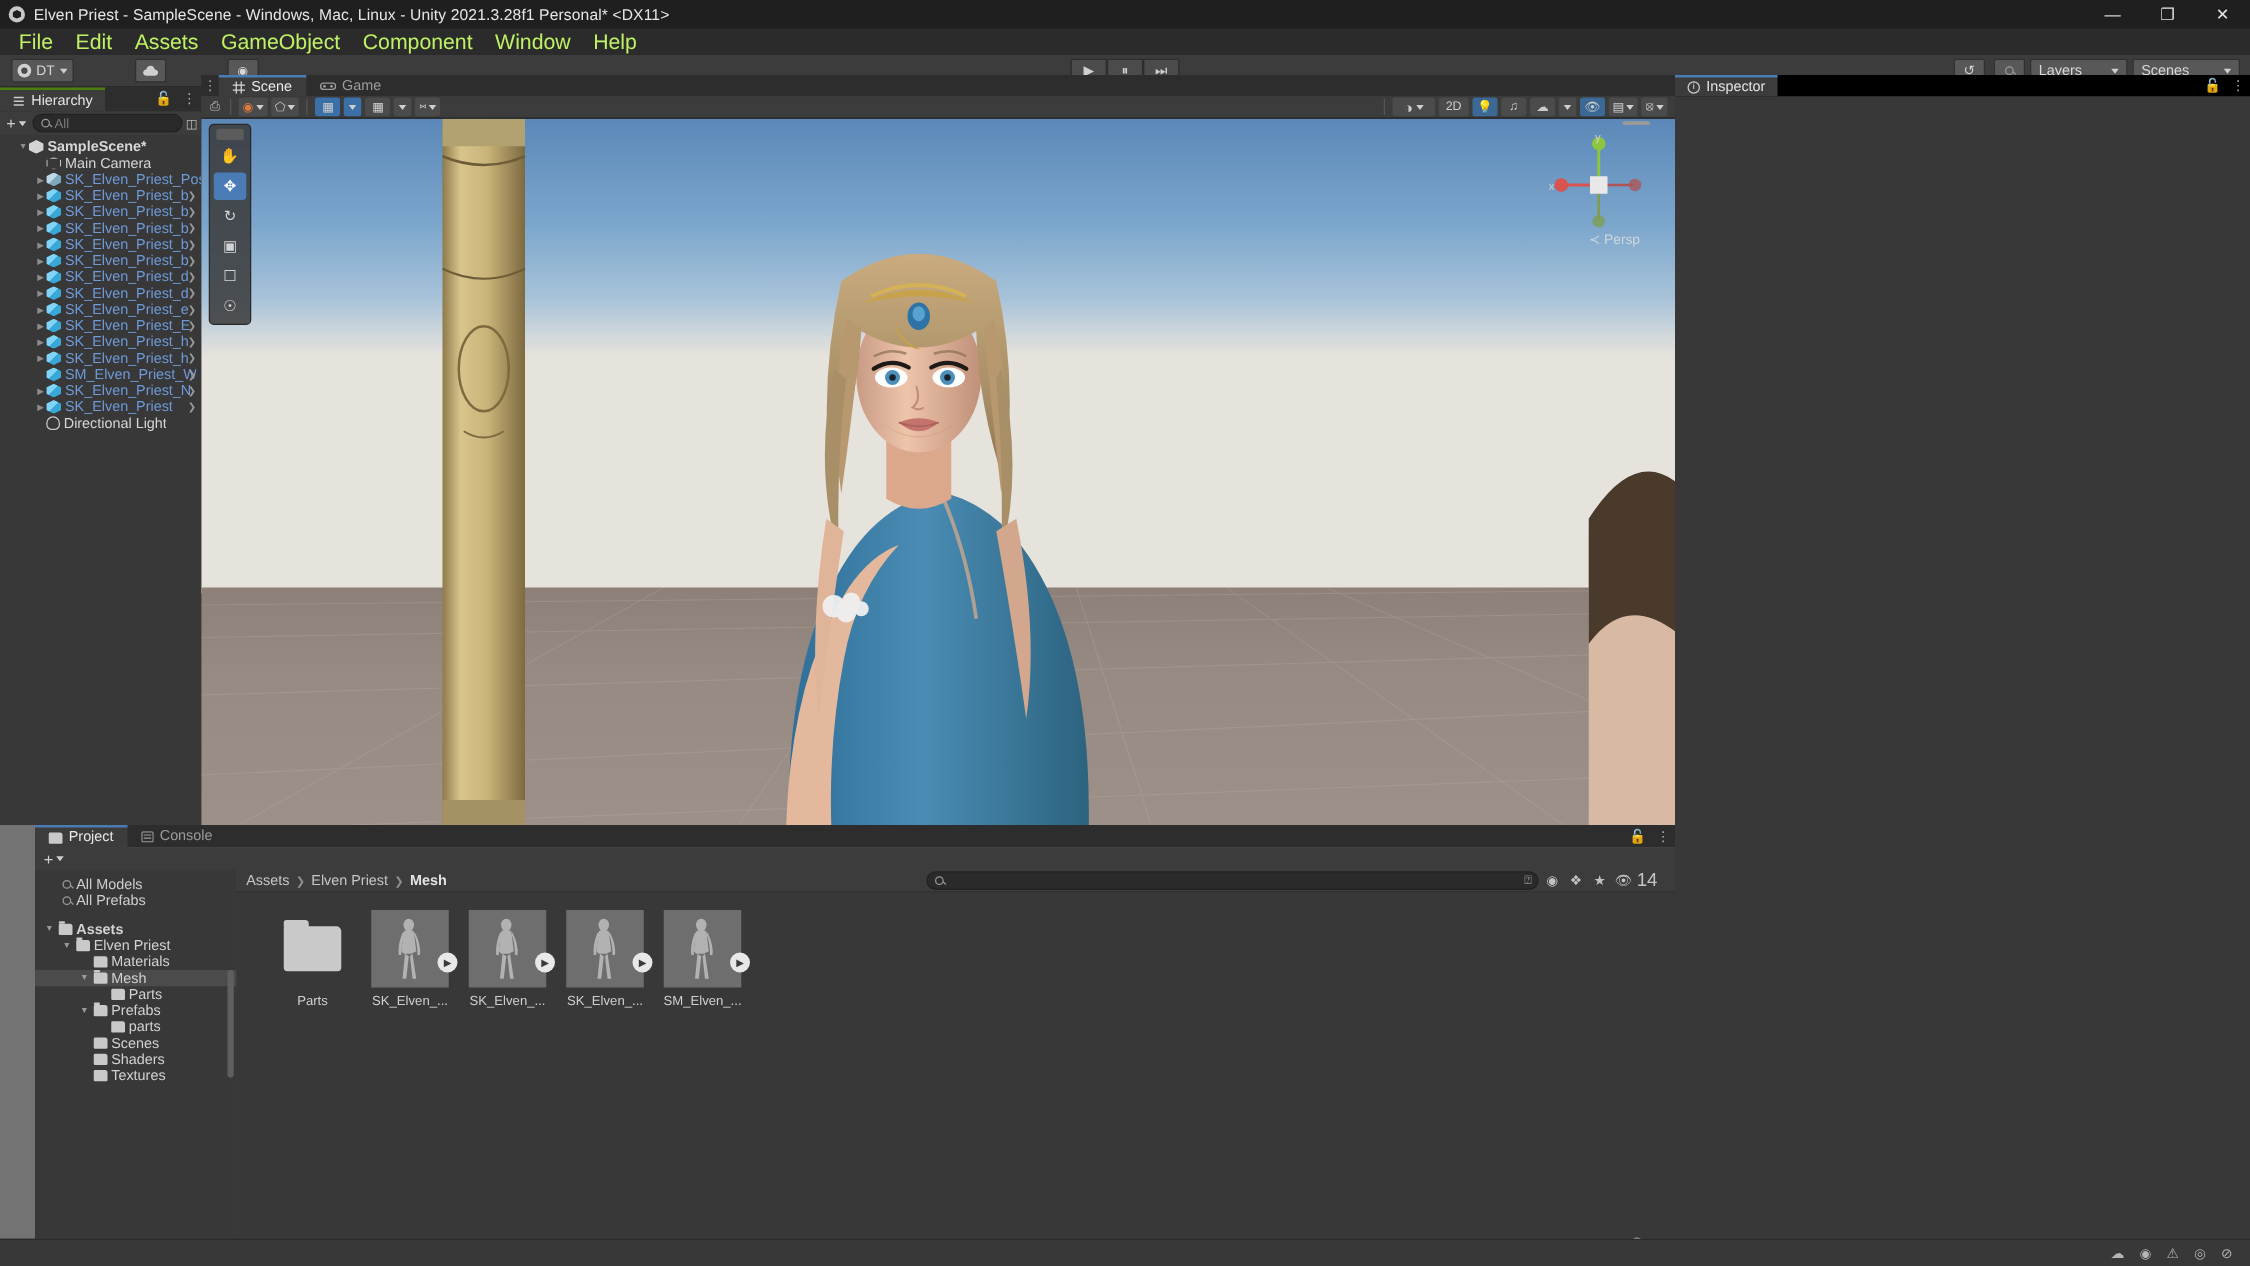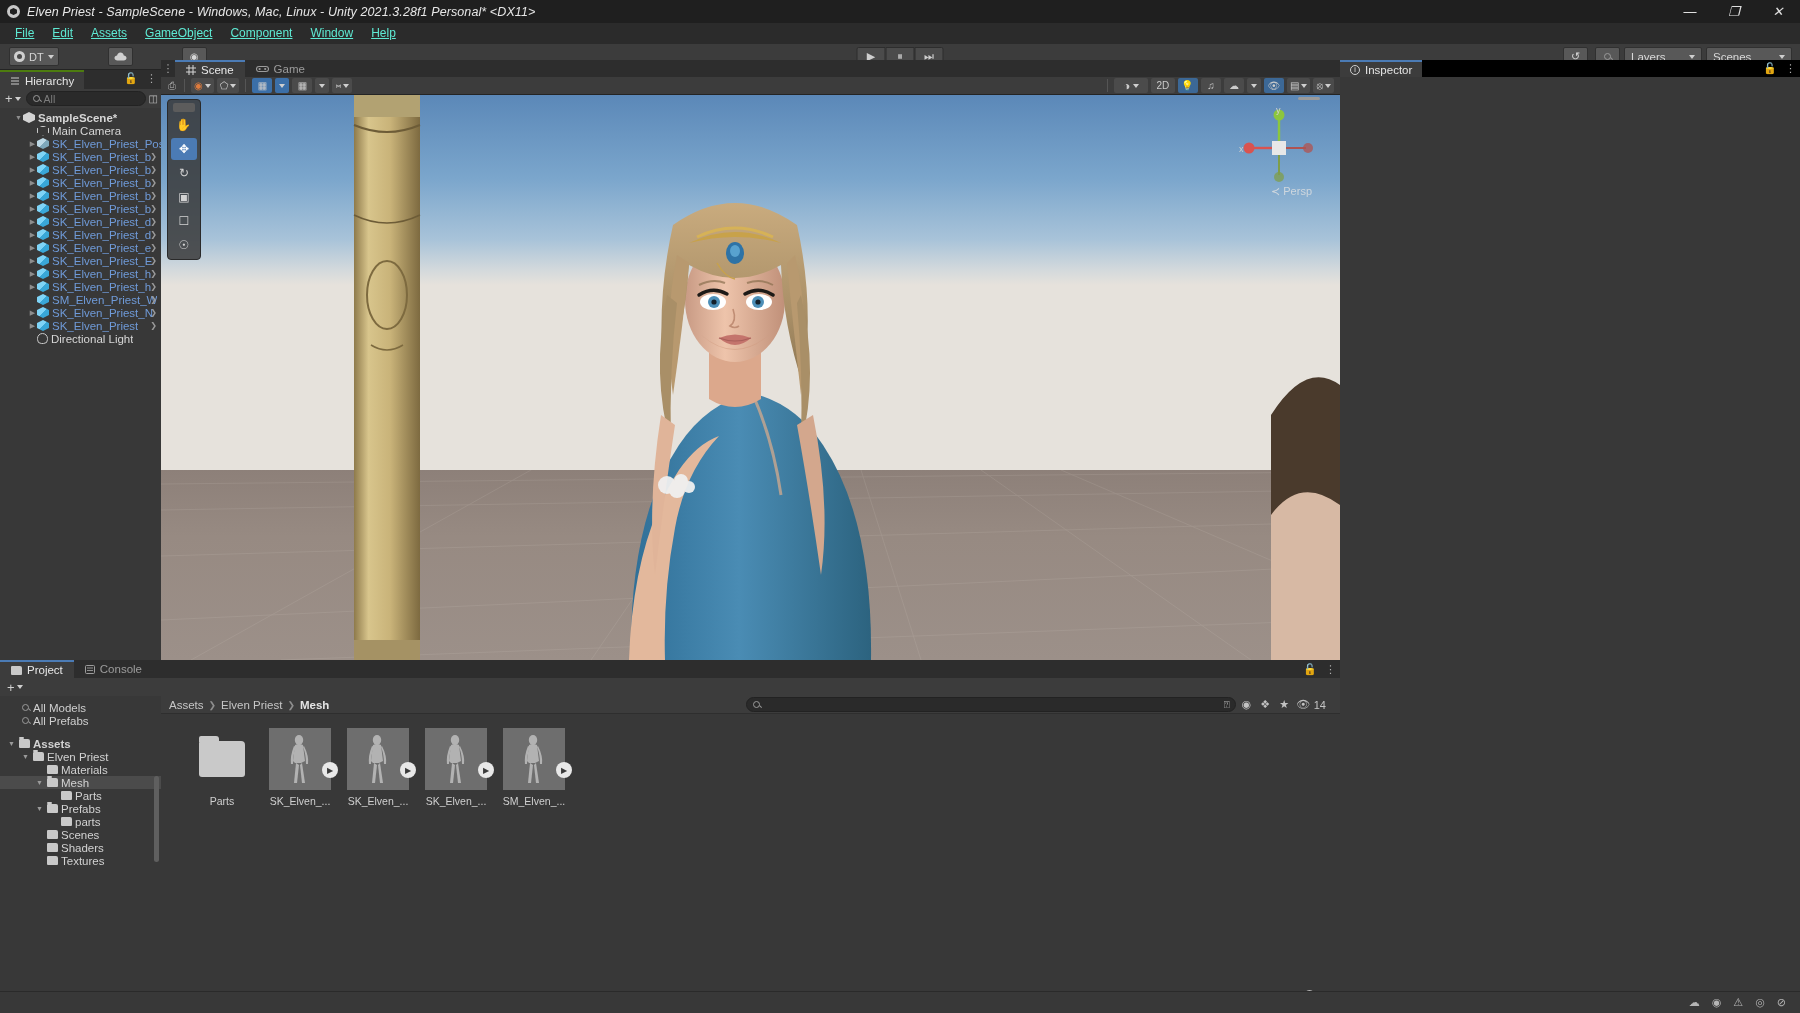--- a/index.html
+++ b/index.html
@@ -10,41 +10,41 @@
     font-size: 12px;
     color: #c4c4c4;
     overflow: hidden;
     -webkit-font-smoothing: antialiased;
   }
   .app { position: relative; width: 1800px; height: 1013px; }
 
   
   .titlebar {
     position: absolute; left:0; top:0; width:1800px; height:23px;
-    background:#1f1f1f; display:flex; align-items:center;font-style:italic;
+    background:#1f1f1f; display:flex; align-items:center;
   }
   .titlebar .unity-logo {
     width:13px; height:13px; margin-left:7px; margin-right:7px;
     border-radius:50%; background:#c8c8c8; position:relative;
   }
   .titlebar .unity-logo:after{
     content:""; position:absolute; left:3px; top:3px; width:7px; height:7px;
     background:#1f1f1f; clip-path: polygon(50% 0%, 100% 25%, 100% 75%, 50% 100%, 0% 75%, 0% 25%);
   }
   .titlebar .title { font-size:12.5px; color:#e6e6e6; letter-spacing:0.1px;}
   .win-btns { position:absolute; right:0; top:0; height:23px; display:flex; }
   .win-btn { width:44px; height:23px; display:flex; align-items:center; justify-content:center;
              color:#e0e0e0; font-size:13px; }
 
   
   .menubar {
     position:absolute; left:0; top:23px; width:1800px; height:21px;
     background:#2b2b2b; display:flex; align-items:center; padding-left:6px;
   }
-  .menuitem { padding:0 9px; height:21px; line-height:21px; font-size:12px; color:#5eead4;text-decoration:underline; }
+  .menuitem { padding:0 9px; height:21px; line-height:21px; font-size:17px; color:#bef264; }
 
   
   .maintoolbar {
     position:absolute; left:0; top:44px; width:1800px; height:26px;
     background:#3c3c3c; border-bottom:1px solid #242424;
     display:flex; align-items:center;
   }
   .tb-group { display:flex; align-items:center; }
   .tb-btn {
     height:19px; min-width:25px; background:#585858; border:1px solid #303030;
@@ -150,21 +150,21 @@
   
   #inspector{ left:1340px; top:60px; width:460px; height:600px; background:#383838;}
   .insp-tabbar{height:17px;background:#000000;display:flex;align-items:center;position:relative;text-align:center;}
   .insp-tab{height:17px;display:flex;align-items:center;gap:5px;padding:0 10px;font-size:11.5px;
             color:#e4e4e4;background:#3c3c3c;border-top:2px solid #4b7bb5;}
   .info-ico{width:10px;height:10px;border-radius:50%;border:1.3px solid #cfcfcf;
             display:flex;align-items:center;justify-content:center;font-size:7px;}
   .insp-body{ background:#383838; height:583px;}
 
   
-  #project{ left:0; top:660px; width:1340px; height:353px; background:#a21caf;}
+  #project{ left:0; top:660px; width:1340px; height:353px; background:#737373;padding-left:28px;}
   .pj-tabbar{height:18px;background:#2d2d2d;display:flex;align-items:center;position:relative;}
   .pj-tab{height:18px;display:flex;align-items:center;gap:5px;padding:0 11px;font-size:11.5px;color:#9c9c9c;}
   .pj-tab.active{background:#3c3c3c;color:#e8e8e8;border-top:2px solid #4b7bb5;}
   .pj-toolbar{height:18px;background:#3c3c3c;display:flex;align-items:center;padding:0 5px;}
   .pj-split{display:flex;height:317px;}
   .pj-tree{width:161px;background:#383838;position:relative;overflow:hidden;font-size:11.5px;}
   .trow{height:13px;display:flex;align-items:center;gap:3px;white-space:nowrap;padding-left:4px;}
   .trow.sel{background:#4b4b4b;}
   .tw{width:9px;text-align:center;color:#9a9a9a;font-size:7px;flex:none;}
   .folder{width:11px;height:9px;flex:none;background:#c9c9c9;border-radius:1px 2px 1px 1px;position:relative;}
@@ -189,21 +189,21 @@
               background:#e8e8e8;display:flex;align-items:center;justify-content:center;color:#3a3a3a;font-size:8px;}
   .asset-name{font-size:10.5px;color:#cfcfcf;white-space:nowrap;}
   .zoom-slider{position:absolute;right:16px;bottom:16px;width:60px;height:3px;background:#5e5e5e;border-radius:2px;}
   .zoom-knob{position:absolute;left:40px;top:-4px;width:11px;height:11px;border-radius:50%;background:#b8b8b8;}
 
   
   .statusbar{position:absolute;left:0;bottom:0;width:1800px;height:22px;background:#383838;
              border-top:1px solid #2a2a2a;display:flex;align-items:center;justify-content:flex-end;
              gap:12px;padding-right:14px;color:#b5b5b5;font-size:11px;}
   .scroll-v{position:absolute;width:5px;border-radius:3px;background:#5f5f5f;}
-  .count-badge{display:flex;align-items:center;gap:3px;font-size:11px;color:#c4c4c4;}
+  .count-badge{display:flex;align-items:center;gap:3px;font-size:15px;color:#c4c4c4;}
 </style>
 </head>
 <body>
 
 <div class="app">
 
   <div class="titlebar">
     <div class="unity-logo"></div>
     <div class="title">Elven Priest - SampleScene - Windows, Mac, Linux - Unity 2021.3.28f1 Personal* &lt;DX11&gt;</div>
     <div class="win-btns">

